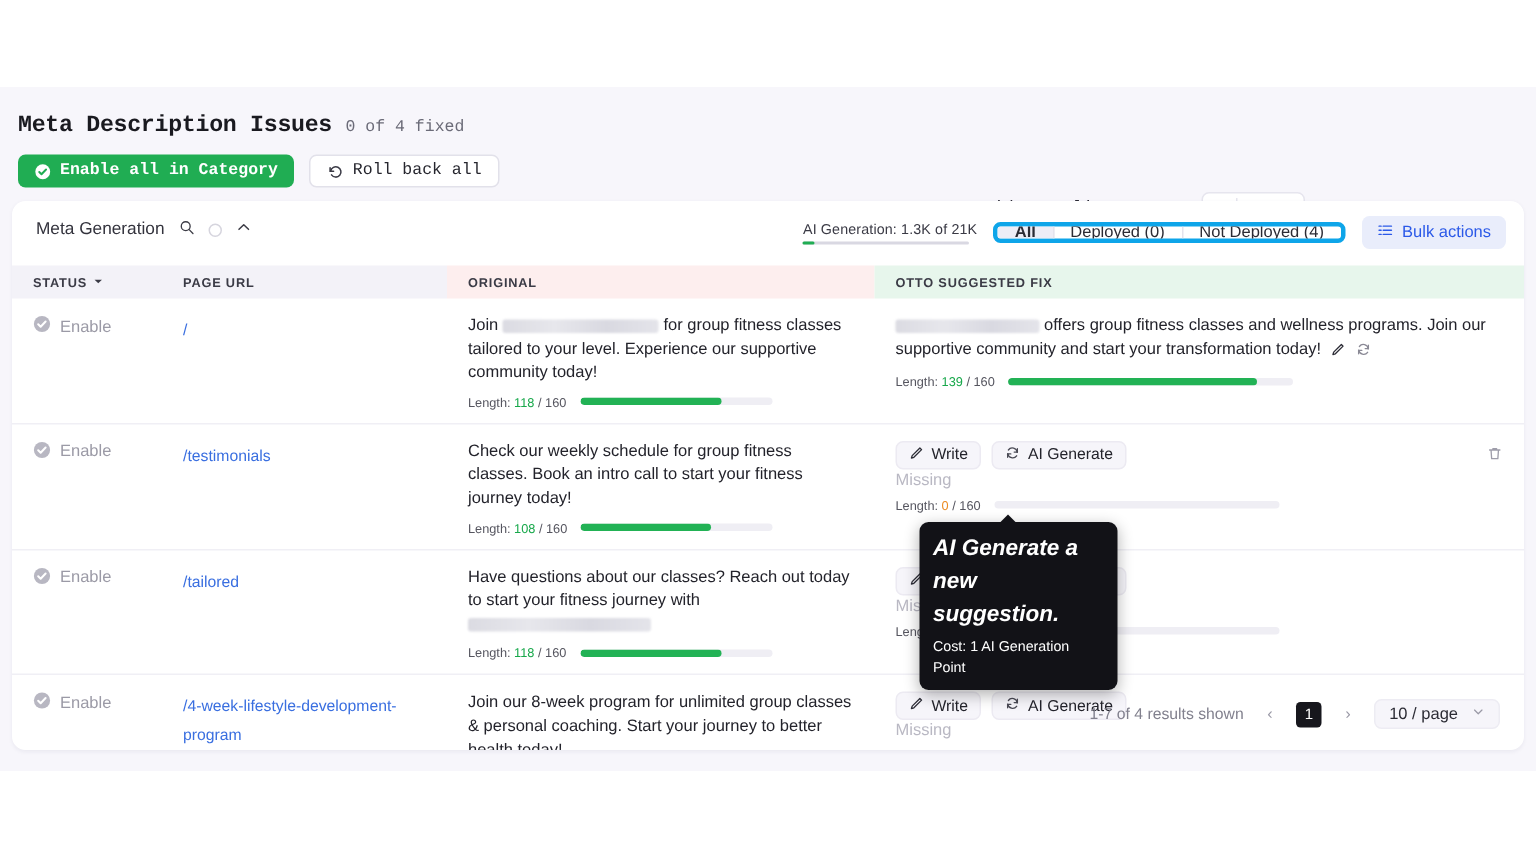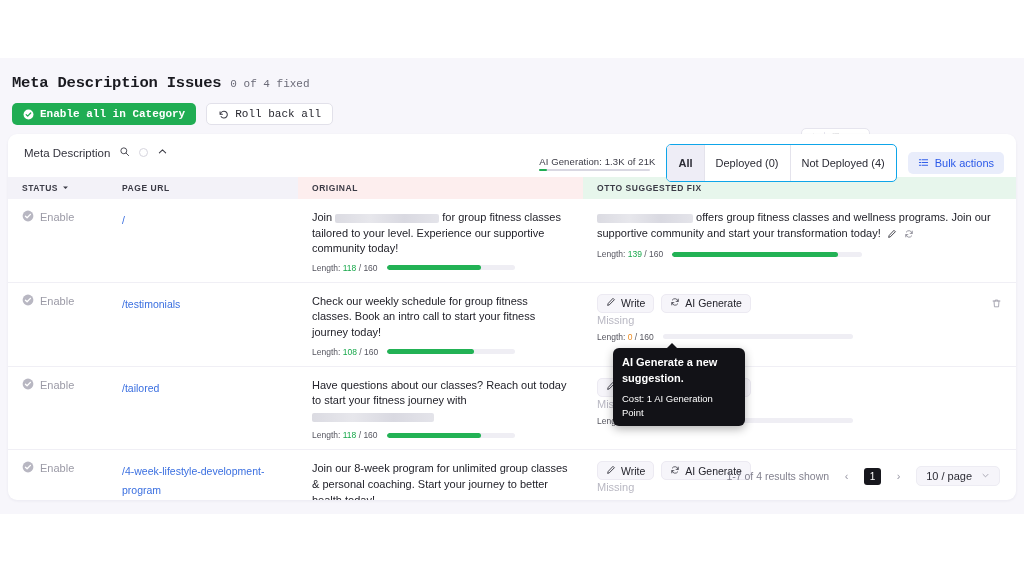--- a/index.html
+++ b/index.html
@@ -78,21 +78,21 @@
     display: flex; align-items: center; gap: 11px;
   }
   .aigen { position: relative; padding-bottom: 4px; }
   .aigen-label { font-size: 9.5px; color: #3a3a45; letter-spacing:.1px; }
   .aigen-bar {
     position: absolute; left: 0; bottom: 0; width: 111px; height: 2px;
     background: #d9d8e2; border-radius: 2px;
   }
   .aigen-bar i { display: block; height: 100%; width: 6.5%; background: #20ad53; border-radius: 2px; }
   .segbar {
-    display: flex; height: 38px; border: 1px solid #0ea5e9; border-radius: 5px;
+    display: flex; height: 14px; border: 3px solid #0ea5e9; border-radius: 5px;
     background: #fff; overflow: hidden;
   }
   .seg {
     display: flex; align-items: center; padding: 0 11px; font-size: 11px;
     color: #2b2b34; border-right: 1px solid #e4e3ec; cursor: pointer; white-space: nowrap;
   }
   .seg:last-child { border-right: none; }
   .seg.active { background: #eeedf6; font-weight: bold; }
   .bulk {
     height: 22px; background: #e9edfb; color: #2b59e8; border-radius: 5px;
@@ -148,21 +148,21 @@
   .tooltip {
     position: absolute; left: 613px; top: 290px; width: 132px;
     background: #121217; color: #fff; border-radius: 6px; padding: 7px 9px;
     z-index: 40; box-shadow: 0 3px 10px rgba(0,0,0,.3);
   }
   .tooltip:before {
     content: ""; position: absolute; top: -5px; left: 53px;
     border-left: 6px solid transparent; border-right: 6px solid transparent;
     border-bottom: 6px solid #121217;
   }
-  .tt1 { font-size: 11px; font-weight: bold; line-height: 1.45; }
+  .tt1 { font-size: 15px; font-weight: bold; line-height: 1.45; font-style: italic; }
   .tt2 { font-size: 9.5px; margin-top: 5px; line-height: 1.45; }
 
   
   .pager {
     position: absolute; right: 16px; bottom: 14px;
     display: flex; align-items: center; gap: 9px;
   }
   .pg-txt { font-size: 10.5px; color: #82818e; }
   .pg-arrow { width: 17px; height: 17px; display: flex; align-items: center; justify-content: center; color: #9a99a6; font-size: 11px; cursor: pointer; }
   .pg-num {
@@ -244,21 +244,21 @@
         </span>
         <span>Refine Prompt</span>
       </div>
     </div>
   </div>
 
   <div class="card">
 
     <div class="card-top">
       <div class="meta-filter">
-        <span>Meta Description</span>
+        <span>Meta Generation</span>
         <span>
           <svg width="11" height="11" viewBox="0 0 16 16" fill="none" stroke="#3c3c46" stroke-width="1.3">
               <circle cx="7" cy="7" r="4.3"></circle>
               <path d="M10.3 10.3L14 14" stroke-linecap="round"></path>
             </svg>
         </span>
         <span class="spin-circle"></span>
         <span>
           <svg width="11" height="11" viewBox="0 0 16 16" fill="none" stroke="#3c3c46" stroke-width="1.5" stroke-linecap="round" stroke-linejoin="round">
               <path d="M3.4 10L8 5.6 12.6 10"></path>

